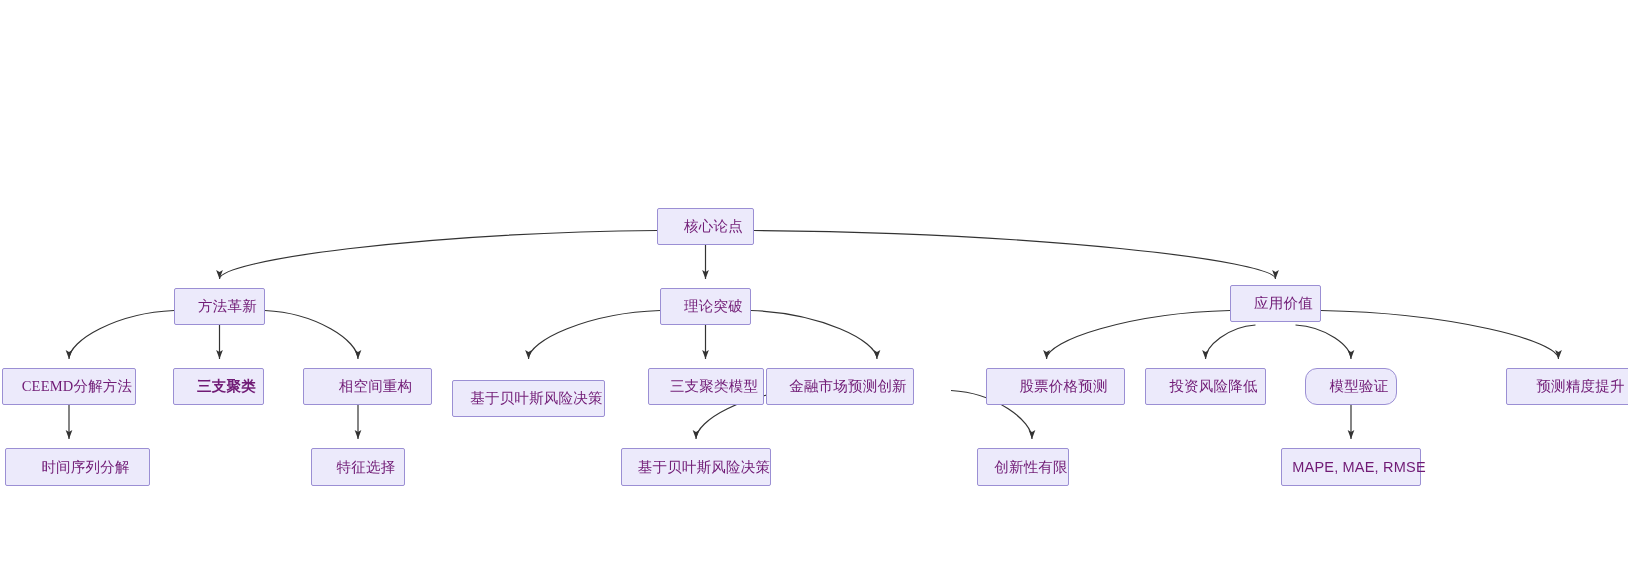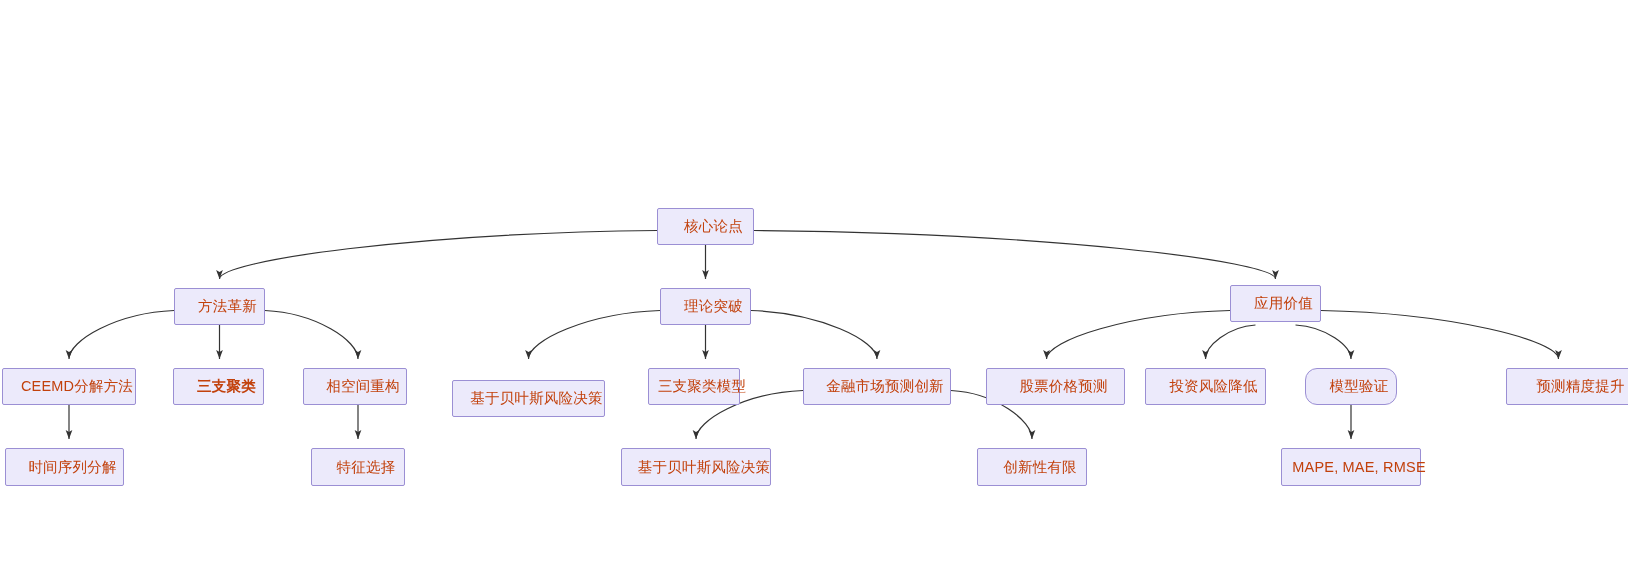--- a/index.html
+++ b/index.html
@@ -30,21 +30,21 @@
   }
   .node {
     position: absolute;
     box-sizing: border-box;
     display: flex;
     align-items: center;
     justify-content: center;
     background: #ECEAFB;
     border: 1px solid #9B8FD4;
     border-radius: 2px;
-    color: #c2410c;
+    color: #701a75;
     font-size: 14.5px;
     line-height: 1;
     white-space: nowrap;
     letter-spacing: 0.2px;
     padding-left: 16px;
   }
   .node-label {
     pointer-events: none;
   }
 </style>
@@ -85,59 +85,59 @@
       </div>
       <div class="node" style="left: 174px; top: 288px; width: 91px; height: 37px; background: rgb(236, 234, 251); border-color: rgb(155, 143, 212);">
         <span class="node-label">方法革新</span>
       </div>
       <div class="node" style="left: 660px; top: 288px; width: 91px; height: 37px; background: rgb(236, 234, 251); border-color: rgb(155, 143, 212);">
         <span class="node-label">理论突破</span>
       </div>
       <div class="node" style="left: 1230px; top: 285px; width: 91px; height: 37px; background: rgb(236, 234, 251); border-color: rgb(155, 143, 212);">
         <span class="node-label">应用价值</span>
       </div>
-      <div class="node" style="left: 2px; top: 368px; width: 134px; height: 37px; background: rgb(236, 234, 251); border-color: rgb(155, 143, 212);">
+      <div class="node" style="left: 2px; top: 368px; width: 134px; height: 37px; background: rgb(236, 234, 251); border-color: rgb(155, 143, 212); font-family: Liberation Serif, serif;">
         <span class="node-label">CEEMD分解方法</span>
       </div>
       <div class="node" style="left: 173px; top: 368px; width: 91px; height: 37px; background: rgb(236, 234, 251); border-color: rgb(155, 143, 212); font-weight: bold;">
         <span class="node-label">三支聚类</span>
       </div>
-      <div class="node" style="left: 303px; top: 368px; width: 104px; height: 37px; background: rgb(236, 234, 251); border-color: rgb(155, 143, 212);">
+      <div class="node" style="left: 303px; top: 368px; width: 129px; height: 37px; background: rgb(236, 234, 251); border-color: rgb(155, 143, 212);">
         <span class="node-label">相空间重构</span>
       </div>
       <div class="node" style="left: 452px; top: 368px; width: 153px; height: 37px; background: rgb(236, 234, 251); border-color: rgb(155, 143, 212); margin-top: 12px;">
         <span class="node-label">基于贝叶斯风险决策</span>
       </div>
-      <div class="node" style="left: 648px; top: 368px; width: 92px; height: 37px; background: rgb(236, 234, 251); border-color: rgb(155, 143, 212);">
+      <div class="node" style="left: 648px; top: 368px; width: 116px; height: 37px; background: rgb(236, 234, 251); border-color: rgb(155, 143, 212);">
         <span class="node-label">三支聚类模型</span>
       </div>
-      <div class="node" style="left: 803px; top: 368px; width: 148px; height: 37px; background: rgb(236, 234, 251); border-color: rgb(155, 143, 212);">
+      <div class="node" style="left: 766px; top: 368px; width: 148px; height: 37px; background: rgb(236, 234, 251); border-color: rgb(155, 143, 212);">
         <span class="node-label">金融市场预测创新</span>
       </div>
       <div class="node" style="left: 986px; top: 368px; width: 139px; height: 37px; background: rgb(236, 234, 251); border-color: rgb(155, 143, 212);">
         <span class="node-label">股票价格预测</span>
       </div>
       <div class="node" style="left: 1145px; top: 368px; width: 121px; height: 37px; background: rgb(236, 234, 251); border-color: rgb(155, 143, 212);">
         <span class="node-label">投资风险降低</span>
       </div>
       <div class="node" style="left: 1305px; top: 368px; width: 92px; height: 37px; background: rgb(236, 234, 251); border-color: rgb(155, 143, 212); border-radius: 12px;">
         <span class="node-label">模型验证</span>
       </div>
       <div class="node" style="left: 1492px; top: 368px; width: 133px; height: 37px; background: rgb(236, 234, 251); border-color: rgb(155, 143, 212); margin-left: 14px;">
         <span class="node-label">预测精度提升</span>
       </div>
-      <div class="node" style="left: 5px; top: 448px; width: 119px; height: 38px; background: rgb(236, 234, 251); border-color: rgb(155, 143, 212);">
+      <div class="node" style="left: 5px; top: 448px; width: 145px; height: 38px; background: rgb(236, 234, 251); border-color: rgb(155, 143, 212);">
         <span class="node-label">时间序列分解</span>
       </div>
       <div class="node" style="left: 311px; top: 448px; width: 94px; height: 38px; background: rgb(236, 234, 251); border-color: rgb(155, 143, 212); text-align: center;">
         <span class="node-label">特征选择</span>
       </div>
       <div class="node" style="left: 621px; top: 448px; width: 150px; height: 38px; background: rgb(236, 234, 251); border-color: rgb(155, 143, 212);">
         <span class="node-label">基于贝叶斯风险决策</span>
       </div>
-      <div class="node" style="left: 977px; top: 448px; width: 110px; height: 38px; background: rgb(236, 234, 251); border-color: rgb(155, 143, 212);">
+      <div class="node" style="left: 977px; top: 448px; width: 92px; height: 38px; background: rgb(236, 234, 251); border-color: rgb(155, 143, 212);">
         <span class="node-label">创新性有限</span>
       </div>
       <div class="node" style="left: 1281px; top: 448px; width: 140px; height: 38px; background: rgb(236, 234, 251); border-color: rgb(155, 143, 212);">
         <span class="node-label">MAPE, MAE, RMSE</span>
       </div>
     </div>
 </div>
 
 </body></html>

